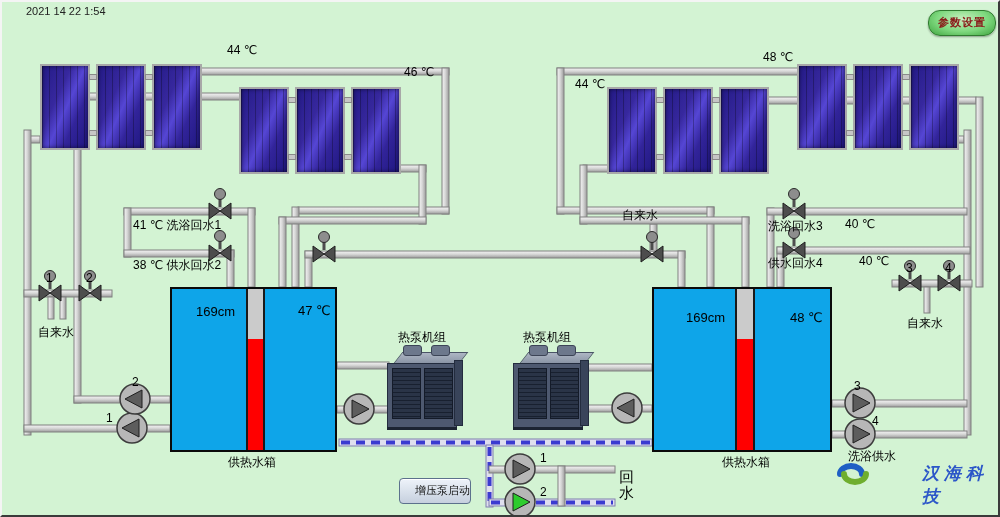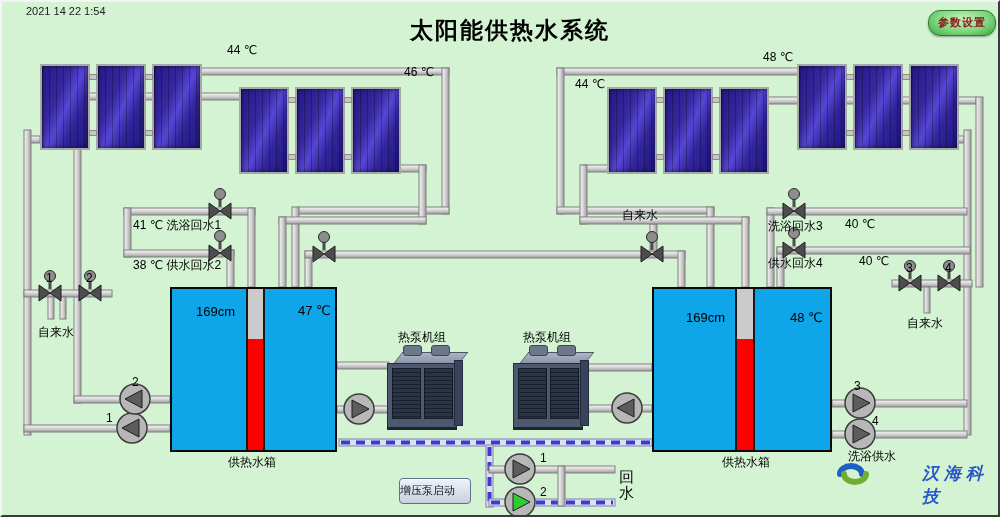--- a/index.html
+++ b/index.html
@@ -15,21 +15,21 @@
   #title{font-size:23px;font-weight:700;letter-spacing:2px;}
   #timestamp{font-size:11px;color:#222;margin-left:16px;}
   
   .pill-btn{
     position:absolute;border-radius:12px;text-align:center;
     background:radial-gradient(ellipse at 50% 35%, #c8f0c0 0%, #7ed87e 55%, #3da33d 100%);
     border:1px solid #2f7a2f;color:#8b1a1a;font-size:11px;font-weight:700;
     line-height:22px;letter-spacing:1px;cursor:pointer;box-shadow:0 1px 2px rgba(0,0,0,.35);
   }
   .flat-btn{
-    position:absolute;text-align:left;font-size:11px;color:#111;
+    position:absolute;text-align:right;font-size:11px;color:#111;
     background:linear-gradient(180deg,#eef3fa 0%,#c6d0de 100%);
     border:1px solid #5c718c;border-radius:4px;line-height:22px;cursor:pointer;
     box-shadow:inset 0 1px 0 #fff;
   }
   
   .array{position:absolute;}
   .panel{
     position:absolute;top:0;width:50px;box-sizing:border-box;
     border:2px solid #a8a8a8;
     background:
@@ -215,21 +215,20 @@
           <polygon points="851,392 851,410 868,401" fill="#5d5d5d" stroke="#1e1e1e"></polygon>
         </g>
         <g>
           <circle cx="858" cy="432" r="15" fill="#b7b7b7" stroke="#3c3c3c" stroke-width="1.5"></circle>
           <polygon points="851,423 851,441 868,432" fill="#5d5d5d" stroke="#1e1e1e"></polygon>
         </g>
       </g>
   </svg>
 
   <div class="lbl" id="timestamp" style="left:8px;top:3px;">2021 14 22 1:54</div>
-  <div class="lbl" id="title" style="left:408px;top:15px;">太阳能供热水系统</div>
   <div class="pill-btn" style="left:926px;top:8px;width:66px;height:24px;">参数设置</div>
 
   <div class="array" style="left:38px;top:62px;width:162px;height:86px;">
     <div class="panel" style="left:0;height:86px;"></div>
     <div class="panel" style="left:56px;height:86px;"></div>
     <div class="panel" style="left:112px;height:86px;"></div>
     <div class="stub" style="left:49px;top:10px;"></div>
     <div class="stub" style="left:105px;top:10px;"></div>
     <div class="stub" style="left:49px;top:66px;"></div>
     <div class="stub" style="left:105px;top:66px;"></div>

